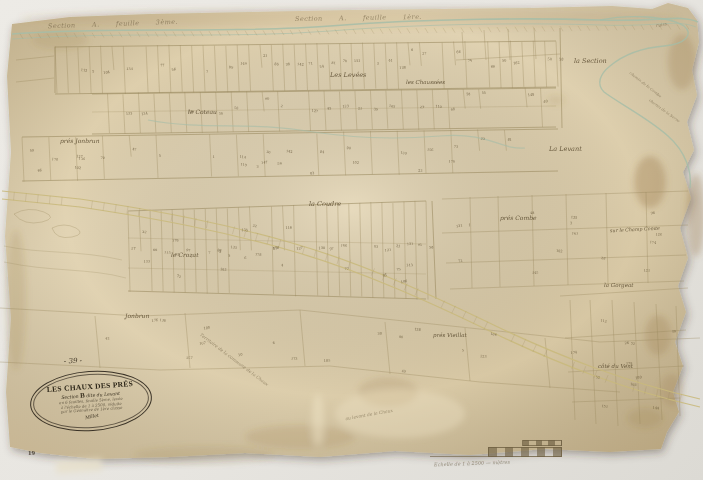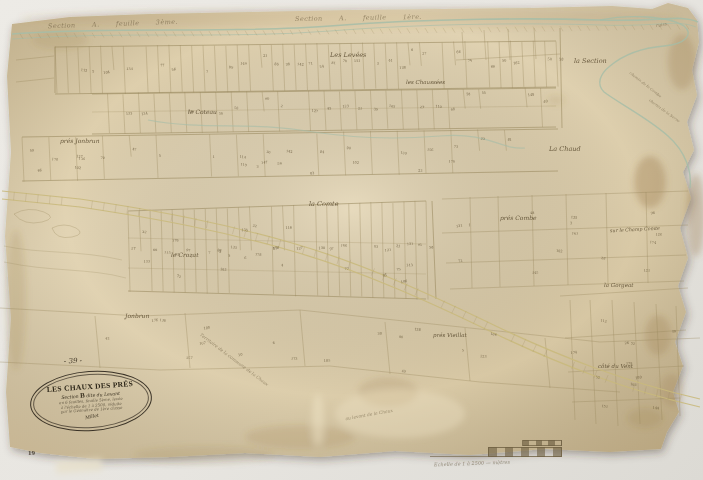--- a/index.html
+++ b/index.html
@@ -545,27 +545,27 @@
         <text x="630.747910352402" y="344.2415055423771" font-size="3.4" fill="#5b4c30" fill-opacity="0.8" transform="rotate(9.340455505844147 630.747910352402 344.2415055423771)">52</text>
       </g>
   </svg>
 
   <div id="labels">
       <span class="lbl dark" style="font-size: 7px; transform: translate(64px, 357px) rotate(-3deg);">- 39 -</span>
       <span class="lbl print" style="font-size: 7px; transform: translate(28px, 449px) rotate(0deg);">19</span>
       <span class="lbl spread faint" style="font-size: 6.5px; transform: translate(48px, 20px) rotate(-2deg);">Section A. feuille 3ème.</span>
       <span class="lbl spread faint" style="font-size: 6.5px; transform: translate(295px, 14px) rotate(-1deg);">Section A. feuille 1ère.</span>
       <span class="lbl faint" style="font-size: 4.5px; transform: translate(656px, 22px) rotate(-10deg);">ruiss.</span>
-      <span class="lbl " style="font-size: 6.5px; transform: translate(330px, 51px) rotate(0deg);">Les Levées</span>
+      <span class="lbl " style="font-size: 6.5px; transform: translate(330px, 51px) rotate(0deg); margin-top: 20px;">Les Levées</span>
       <span class="lbl " style="font-size: 6.5px; transform: translate(574px, 57px) rotate(0deg);">la Section</span>
       <span class="lbl " style="font-size: 5.5px; transform: translate(406px, 79px) rotate(0deg);">les Chaussées</span>
       <span class="lbl " style="font-size: 6px; transform: translate(188px, 108px) rotate(0deg);">le Coteau</span>
       <span class="lbl " style="font-size: 6px; transform: translate(60px, 137px) rotate(0deg);">prés Jonbrun</span>
-      <span class="lbl " style="font-size: 6.5px; transform: translate(549px, 145px) rotate(0deg);">La Chaud</span>
-      <span class="lbl " style="font-size: 6.5px; transform: translate(309px, 200px) rotate(0deg);">la Comte</span>
+      <span class="lbl " style="font-size: 6.5px; transform: translate(549px, 145px) rotate(0deg);">La Levant</span>
+      <span class="lbl " style="font-size: 6.5px; transform: translate(309px, 200px) rotate(0deg);">la Coudre</span>
       <span class="lbl " style="font-size: 6px; transform: translate(500px, 214px) rotate(0deg);">prés Combe</span>
       <span class="lbl " style="font-size: 4.8px; transform: translate(610px, 227px) rotate(-3deg);">sur le Champ Comte</span>
       <span class="lbl " style="font-size: 6px; transform: translate(171px, 251px) rotate(0deg);">le Crozat</span>
       <span class="lbl " style="font-size: 5.5px; transform: translate(604px, 282px) rotate(0deg);">la Gorgeat</span>
       <span class="lbl " style="font-size: 6px; transform: translate(125px, 312px) rotate(0deg);">Jonbrun</span>
       <span class="lbl " style="font-size: 5.5px; transform: translate(433px, 332px) rotate(0deg);">prés Vieillat</span>
       <span class="lbl " style="font-size: 5.5px; transform: translate(598px, 363px) rotate(0deg);">côté du Vent</span>
       <span class="lbl faint" style="font-size: 3.8px; transform: translate(626px, 82px) rotate(38deg);">chemin de la Combe</span>
       <span class="lbl faint" style="font-size: 3.8px; transform: translate(646px, 108px) rotate(36deg);">chemin de la Serve</span>
       <span class="lbl faint" style="font-size: 4.4px; transform: translate(192px, 357px) rotate(37deg);">Territoire de la commune de la Chaux</span>

